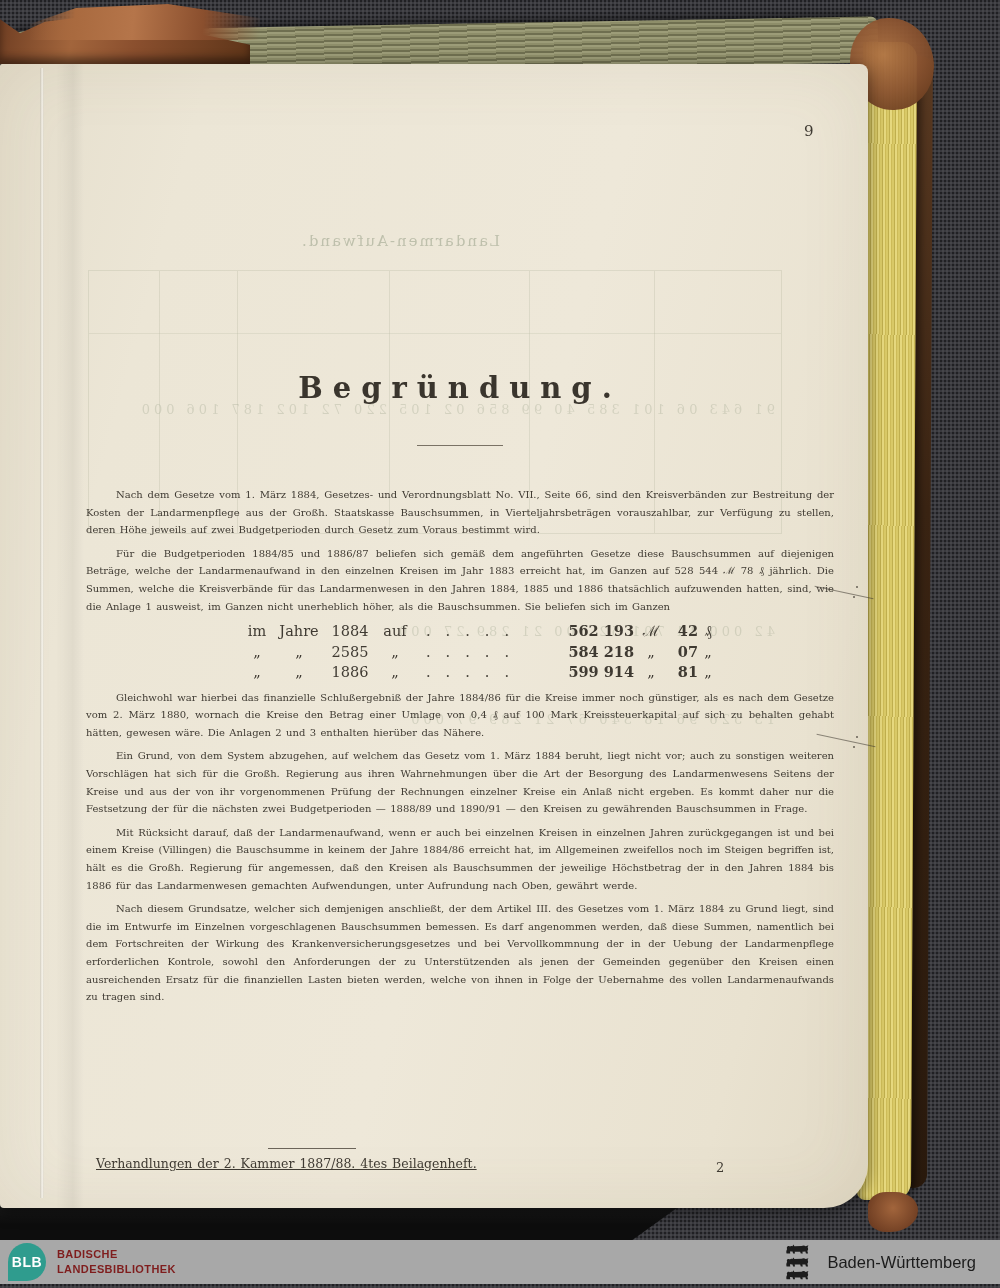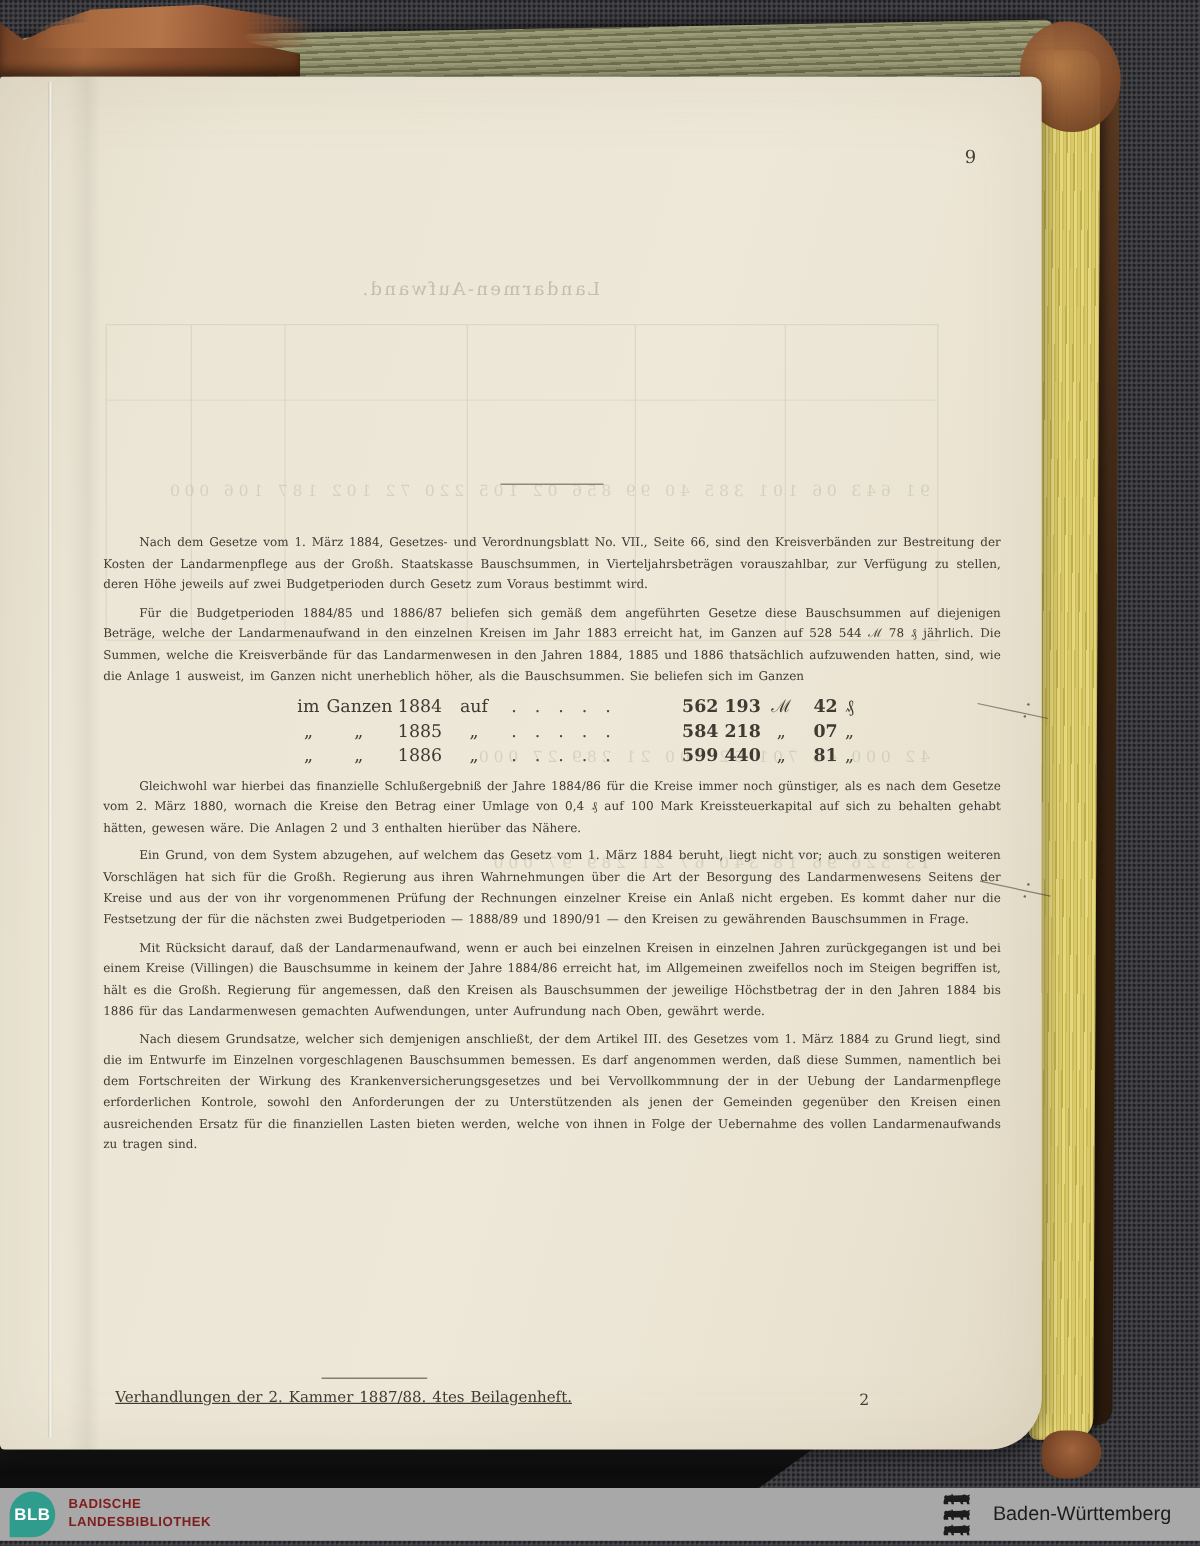--- a/index.html
+++ b/index.html
@@ -150,61 +150,62 @@
     <div class="bt bt-row bt-row3">13 526  96  18 340  67  21 289  97 000</div>
 
     <div class="mark-line" style="left:814px;top:528px;"></div>
     <div class="mark-dot" style="left:856px;top:522px;"></div>
     <div class="mark-dot" style="left:853px;top:532px;"></div>
     <div class="mark-line" style="left:816px;top:676px;"></div>
     <div class="mark-dot" style="left:856px;top:672px;"></div>
     <div class="mark-dot" style="left:853px;top:682px;"></div>
 
     <div class="content">
+      <div class="doc-title">Begründung.</div>
       <div class="title-rule"></div>
 
       <div>
 
       <p class="para">Nach dem Gesetze vom 1. März 1884, Gesetzes- und Verordnungsblatt No. VII., Seite 66, sind den Kreisverbänden zur Bestreitung der Kosten der Landarmenpflege aus der Großh. Staatskasse Bauschsummen, in Vierteljahrsbeträgen vorauszahlbar, zur Verfügung zu stellen, deren Höhe jeweils auf zwei Budgetperioden durch Gesetz zum Voraus bestimmt wird.</p>
           <p class="para">Für die Budgetperioden 1884/85 und 1886/87 beliefen sich gemäß dem angeführten Gesetze diese Bauschsummen auf diejenigen Beträge, welche der Landarmenaufwand in den einzelnen Kreisen im Jahr 1883 erreicht hat, im Ganzen auf 528 544 ℳ 78 ₰ jährlich. Die Summen, welche die Kreisverbände für das Landarmenwesen in den Jahren 1884, 1885 und 1886 thatsächlich aufzuwenden hatten, sind, wie die Anlage 1 ausweist, im Ganzen nicht unerheblich höher, als die Bauschsummen. Sie beliefen sich im Ganzen</p>
         </div>
 
       <div class="sums">
 
           <div style="display:contents">
             <span class="ca">im</span>
-            <span class="ca">Ganzen</span>
+            <span class="ca">Jahre</span>
             <span class="cy">1884</span>
             <span class="cc">auf</span>
             <span class="cd">.....</span>
             <span class="cv">562 193</span>
             <span class="cm">ℳ</span>
             <span class="cp">42</span>
             <span class="cs">₰</span>
           </div>
 
           <div style="display:contents">
             <span class="ca">„</span>
             <span class="ca">„</span>
-            <span class="cy">1885</span>
+            <span class="cy">2585</span>
             <span class="cc">„</span>
             <span class="cd">.....</span>
             <span class="cv">584 218</span>
             <span class="cm">„</span>
             <span class="cp">07</span>
             <span class="cs">„</span>
           </div>
 
           <div style="display:contents">
             <span class="ca">„</span>
             <span class="ca">„</span>
             <span class="cy">1886</span>
             <span class="cc">„</span>
             <span class="cd">.....</span>
-            <span class="cv">599 440</span>
+            <span class="cv">599 914</span>
             <span class="cm">„</span>
             <span class="cp">81</span>
             <span class="cs">„</span>
           </div>
         </div>
 
       <div>
 
       <p class="para">Gleichwohl war hierbei das finanzielle Schlußergebniß der Jahre 1884/86 für die Kreise immer noch günstiger, als es nach dem Gesetze vom 2. März 1880, wornach die Kreise den Betrag einer Umlage von 0,4 ₰ auf 100 Mark Kreissteuerkapital auf sich zu behalten gehabt hätten, gewesen wäre. Die Anlagen 2 und 3 enthalten hierüber das Nähere.</p>
           <p class="para">Ein Grund, von dem System abzugehen, auf welchem das Gesetz vom 1. März 1884 beruht, liegt nicht vor; auch zu sonstigen weiteren Vorschlägen hat sich für die Großh. Regierung aus ihren Wahrnehmungen über die Art der Besorgung des Landarmenwesens Seitens der Kreise und aus der von ihr vorgenommenen Prüfung der Rechnungen einzelner Kreise ein Anlaß nicht ergeben. Es kommt daher nur die Festsetzung der für die nächsten zwei Budgetperioden — 1888/89 und 1890/91 — den Kreisen zu gewährenden Bauschsummen in Frage.</p>

